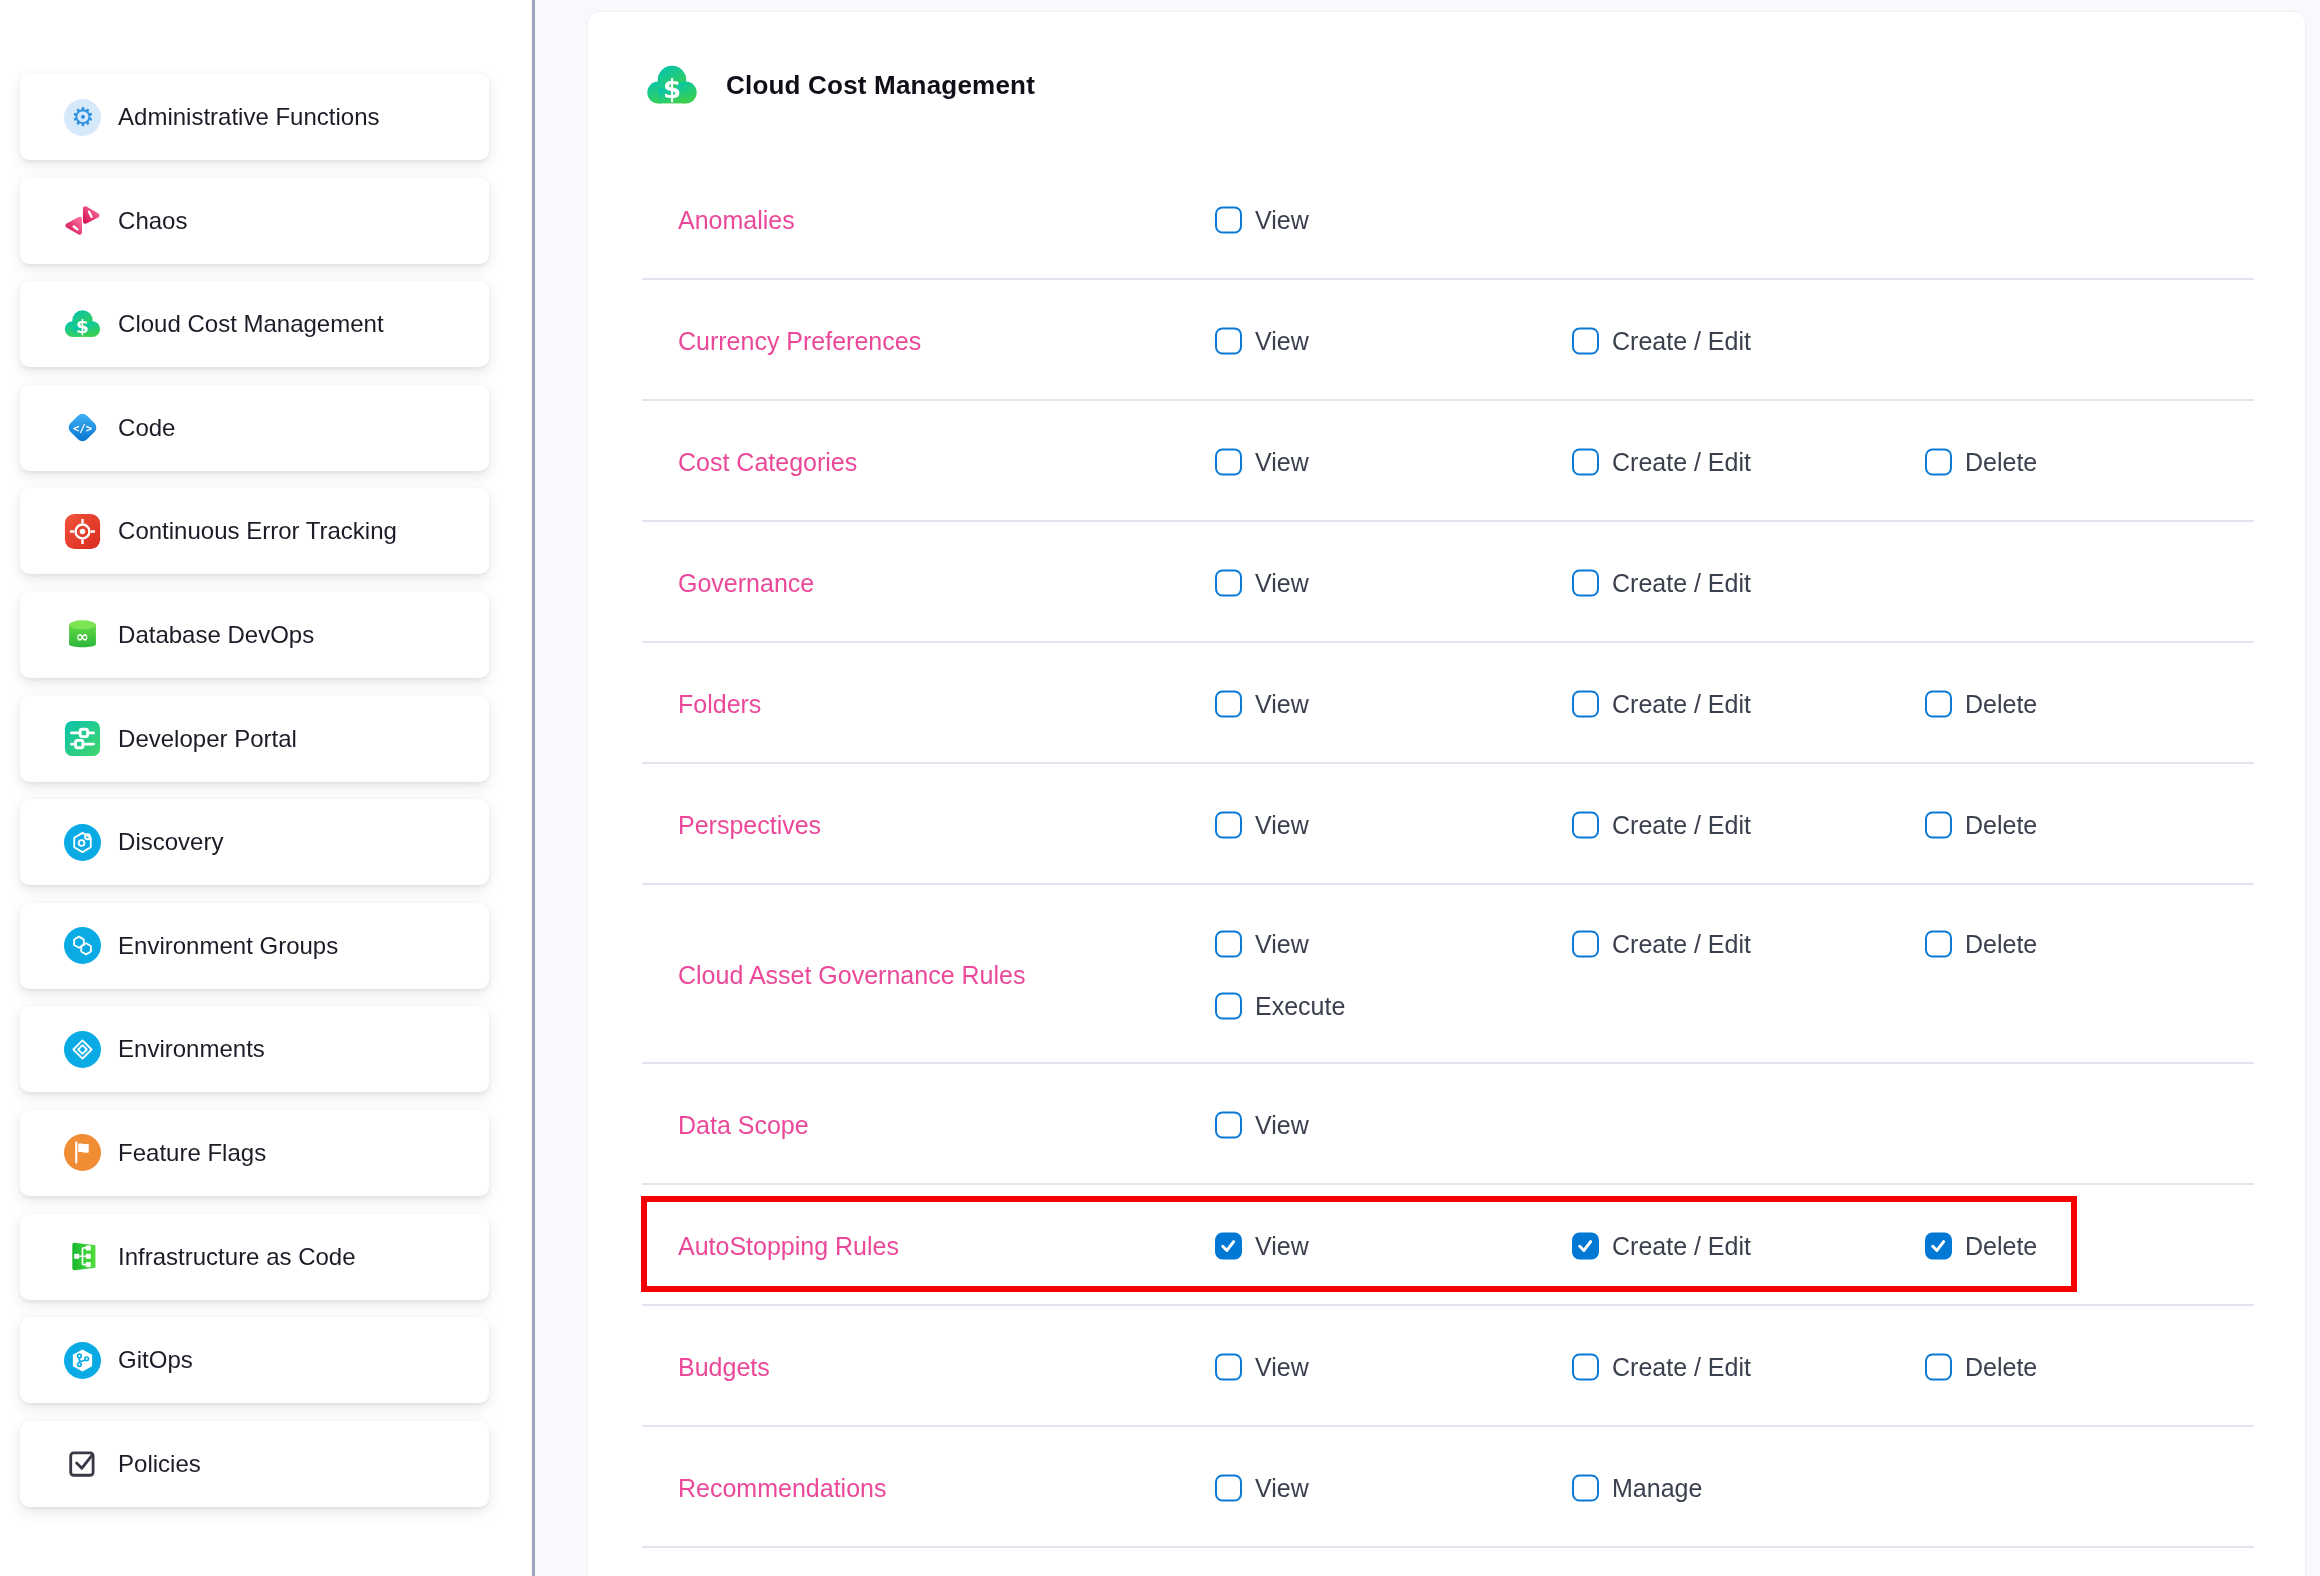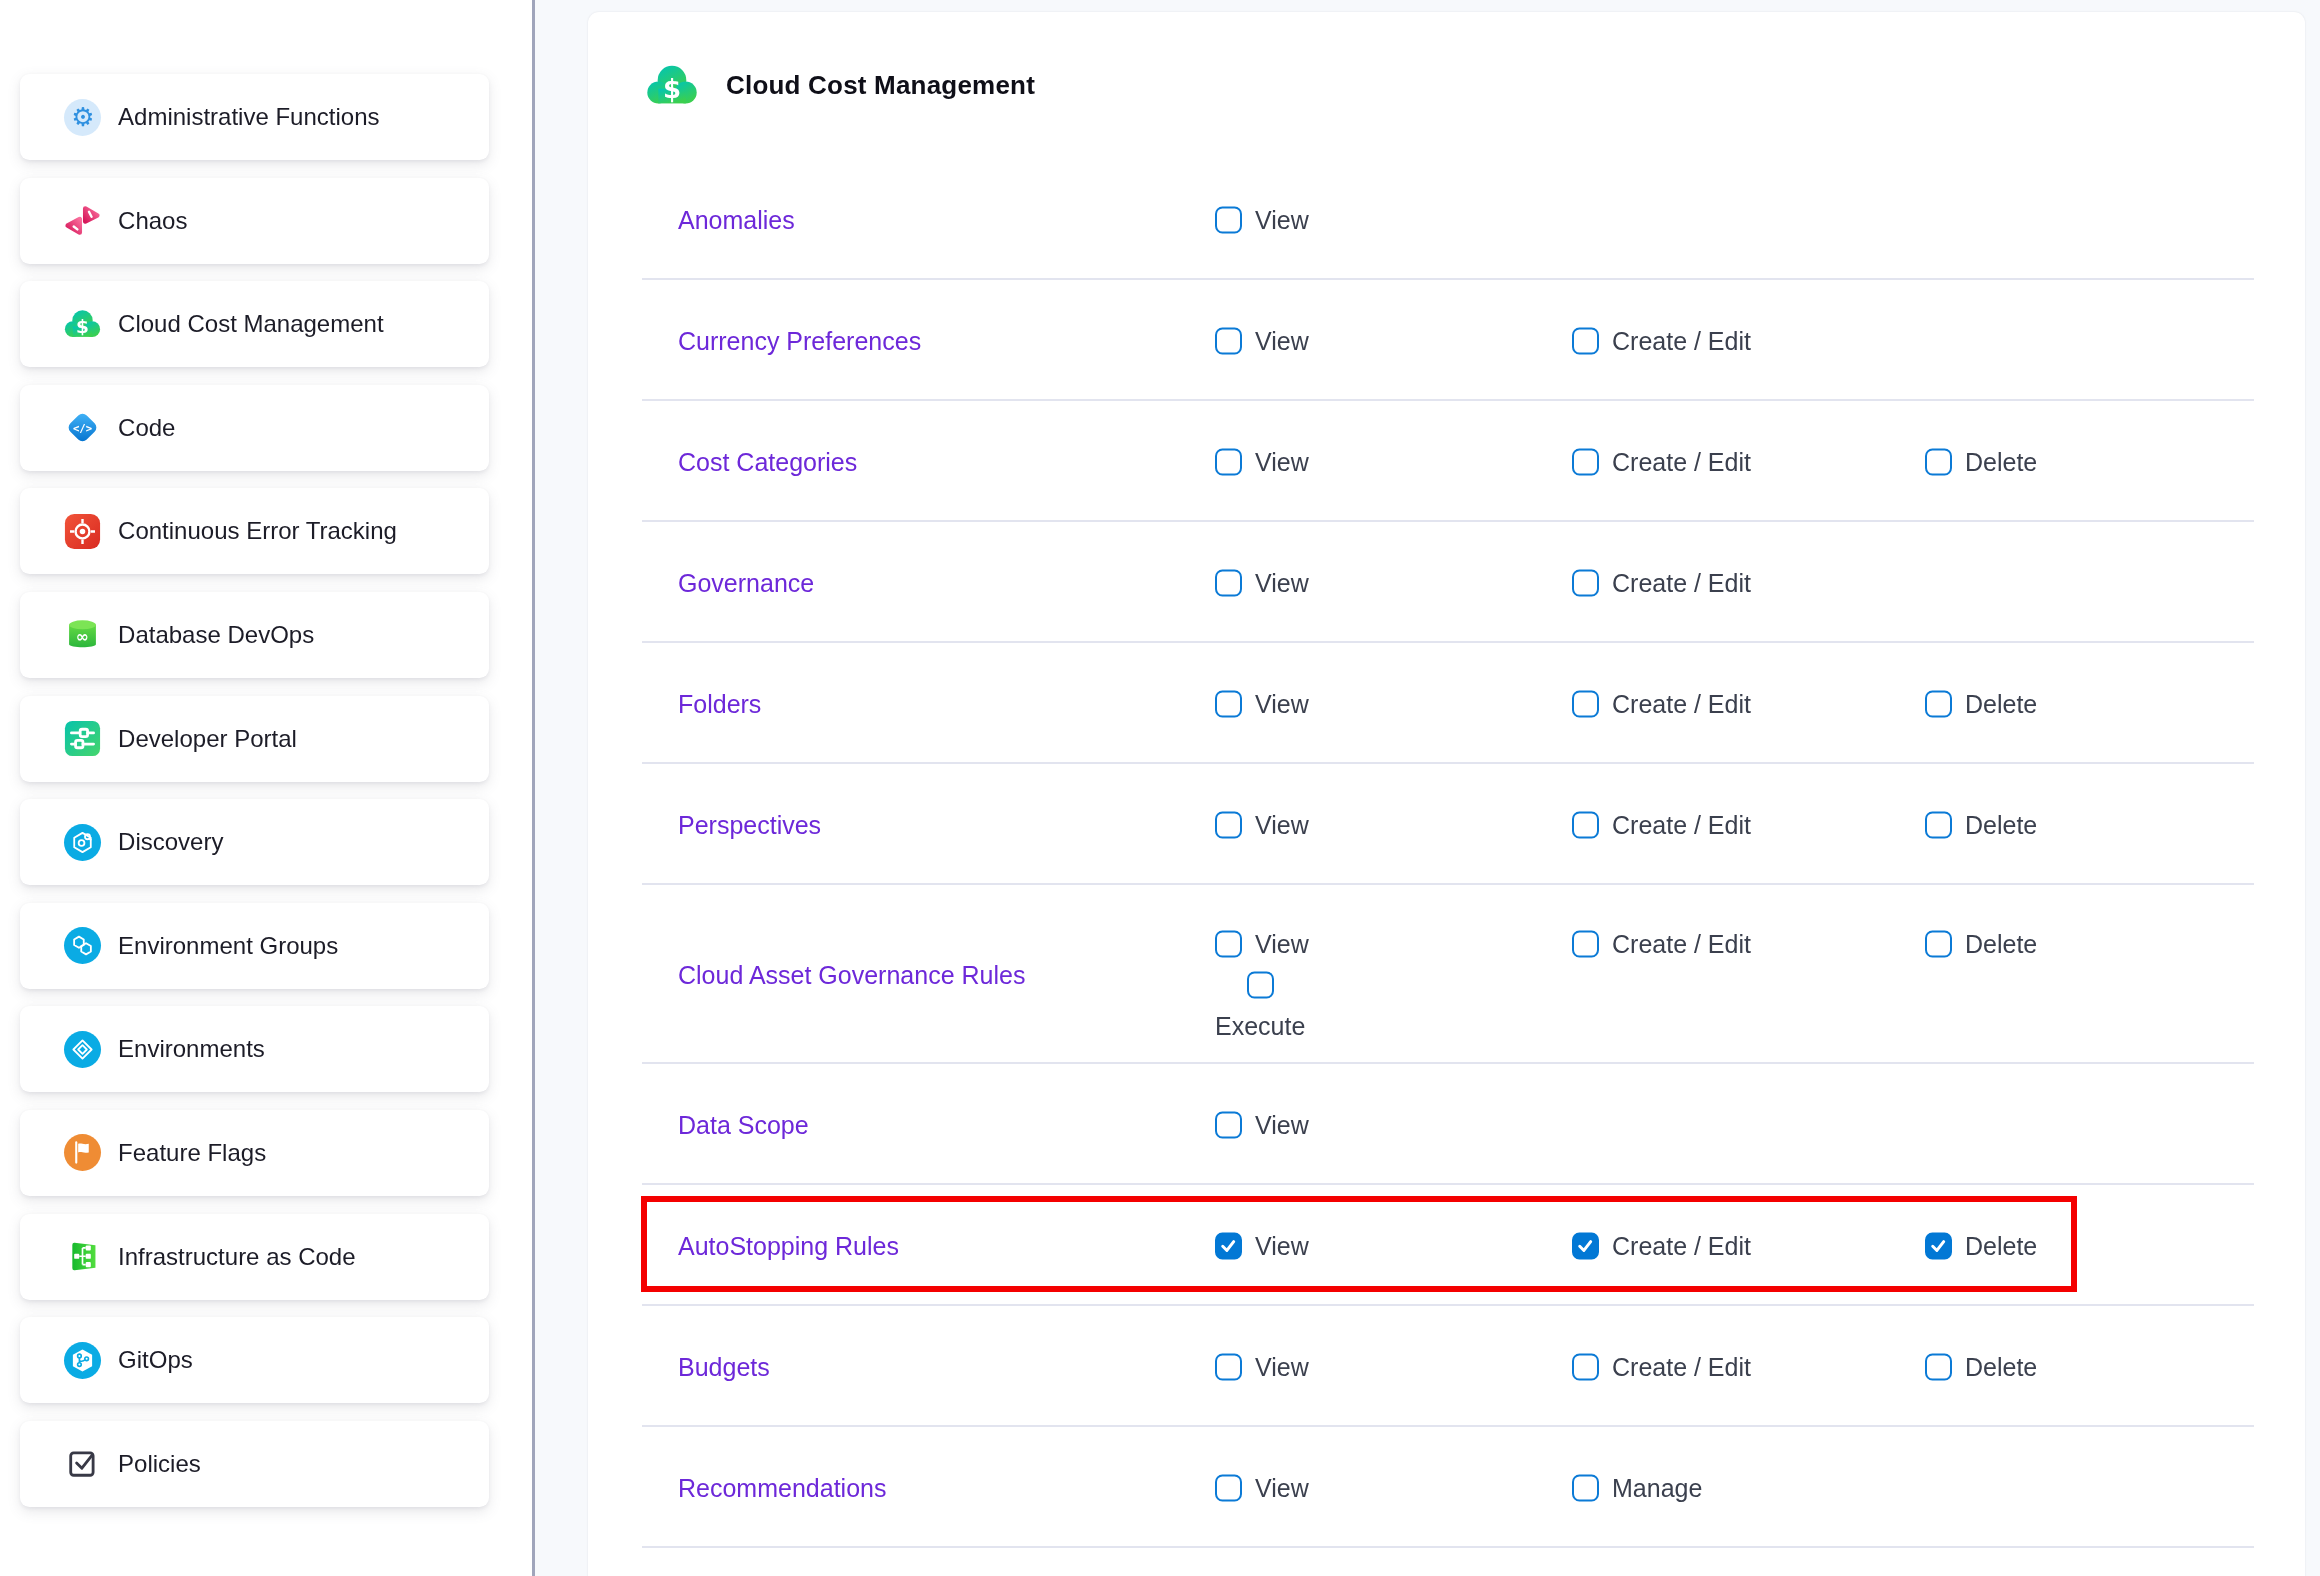--- a/index.html
+++ b/index.html
@@ -38,21 +38,21 @@
   .head-icon{width:52px;height:52px;display:flex;align-items:center;justify-content:center;}
   .panel-title{margin:0;font-size:26px;font-weight:700;color:#0f0f18;letter-spacing:0.2px;}
 
   .perm-row{position:relative;height:121px;}
   .perm-row.tall{height:179px;}
   .perm-row::after{
     content:"";position:absolute;left:54px;right:51px;bottom:0;height:1.9px;background:#e2e4ef;
   }
   .row-label{
     position:absolute;left:90px;top:50%;transform:translateY(-50%);
-    font-size:25px;color:#6d28d9;white-space:nowrap;
+    font-size:25px;color:#ec4899;white-space:nowrap;
   }
   .check{
     position:absolute;top:50%;transform:translateY(-50%);
     display:flex;align-items:center;gap:13px;cursor:pointer;
   }
   .perm-row.tall .check.line0{top:59px;}
   .perm-row.tall .check.line1{top:121px;}
   .box{
     width:27px;height:27px;box-sizing:border-box;border:2.3px solid #0b7ad6;border-radius:7.4px;
     background:#ffffff;display:flex;align-items:center;justify-content:center;flex:0 0 27px;
@@ -386,21 +386,21 @@
               <span class="check-label">View</span>
             </label>
             <label class="check line0" role="checkbox" aria-checked="false" style="left: 984px;">
               <span class="box"></span>
               <span class="check-label">Create / Edit</span>
             </label>
             <label class="check line0" role="checkbox" aria-checked="false" style="left: 1337px;">
               <span class="box"></span>
               <span class="check-label">Delete</span>
             </label>
-            <label class="check line1" role="checkbox" aria-checked="false" style="left: 627px; flex-direction: column;">
+            <label class="check line1" role="checkbox" aria-checked="false" style="left: 627px;">
               <span class="box"></span>
               <span class="check-label">Execute</span>
             </label>
           </div>
           <div class="perm-row">
             <div class="row-label">Data Scope</div>
             <label class="check" role="checkbox" aria-checked="false" style="left: 627px;">
               <span class="box"></span>
               <span class="check-label">View</span>
             </label>

